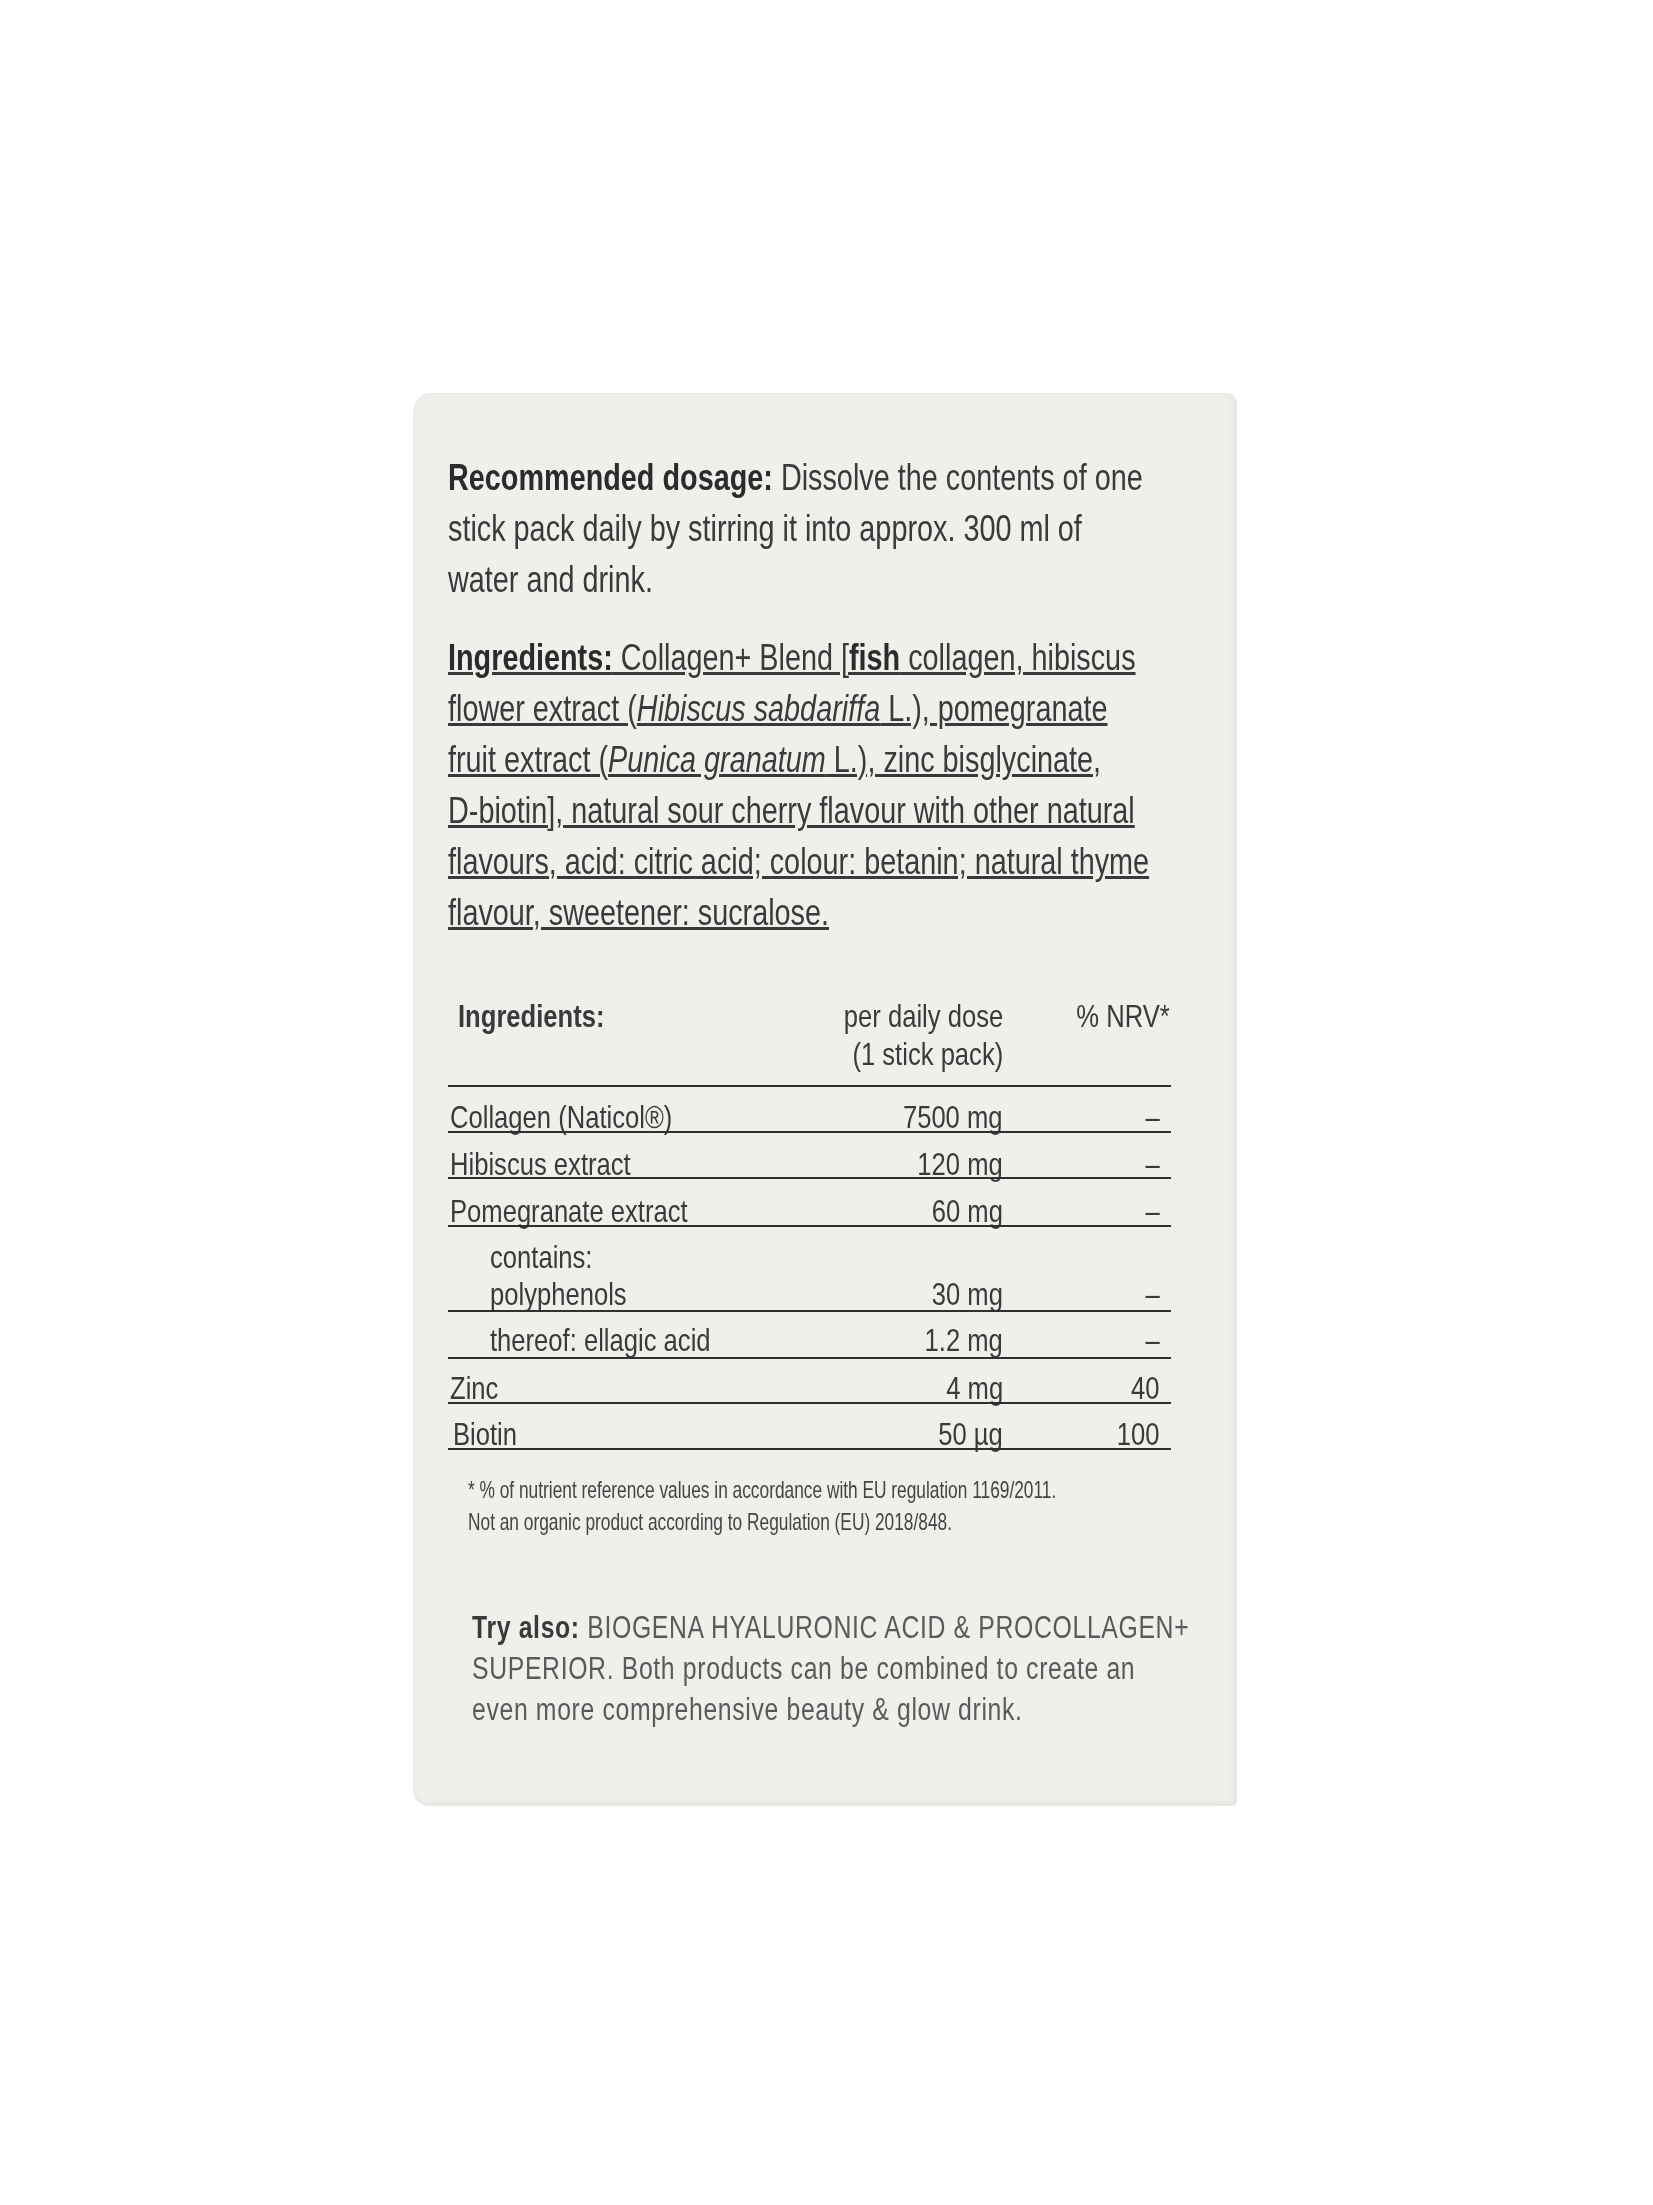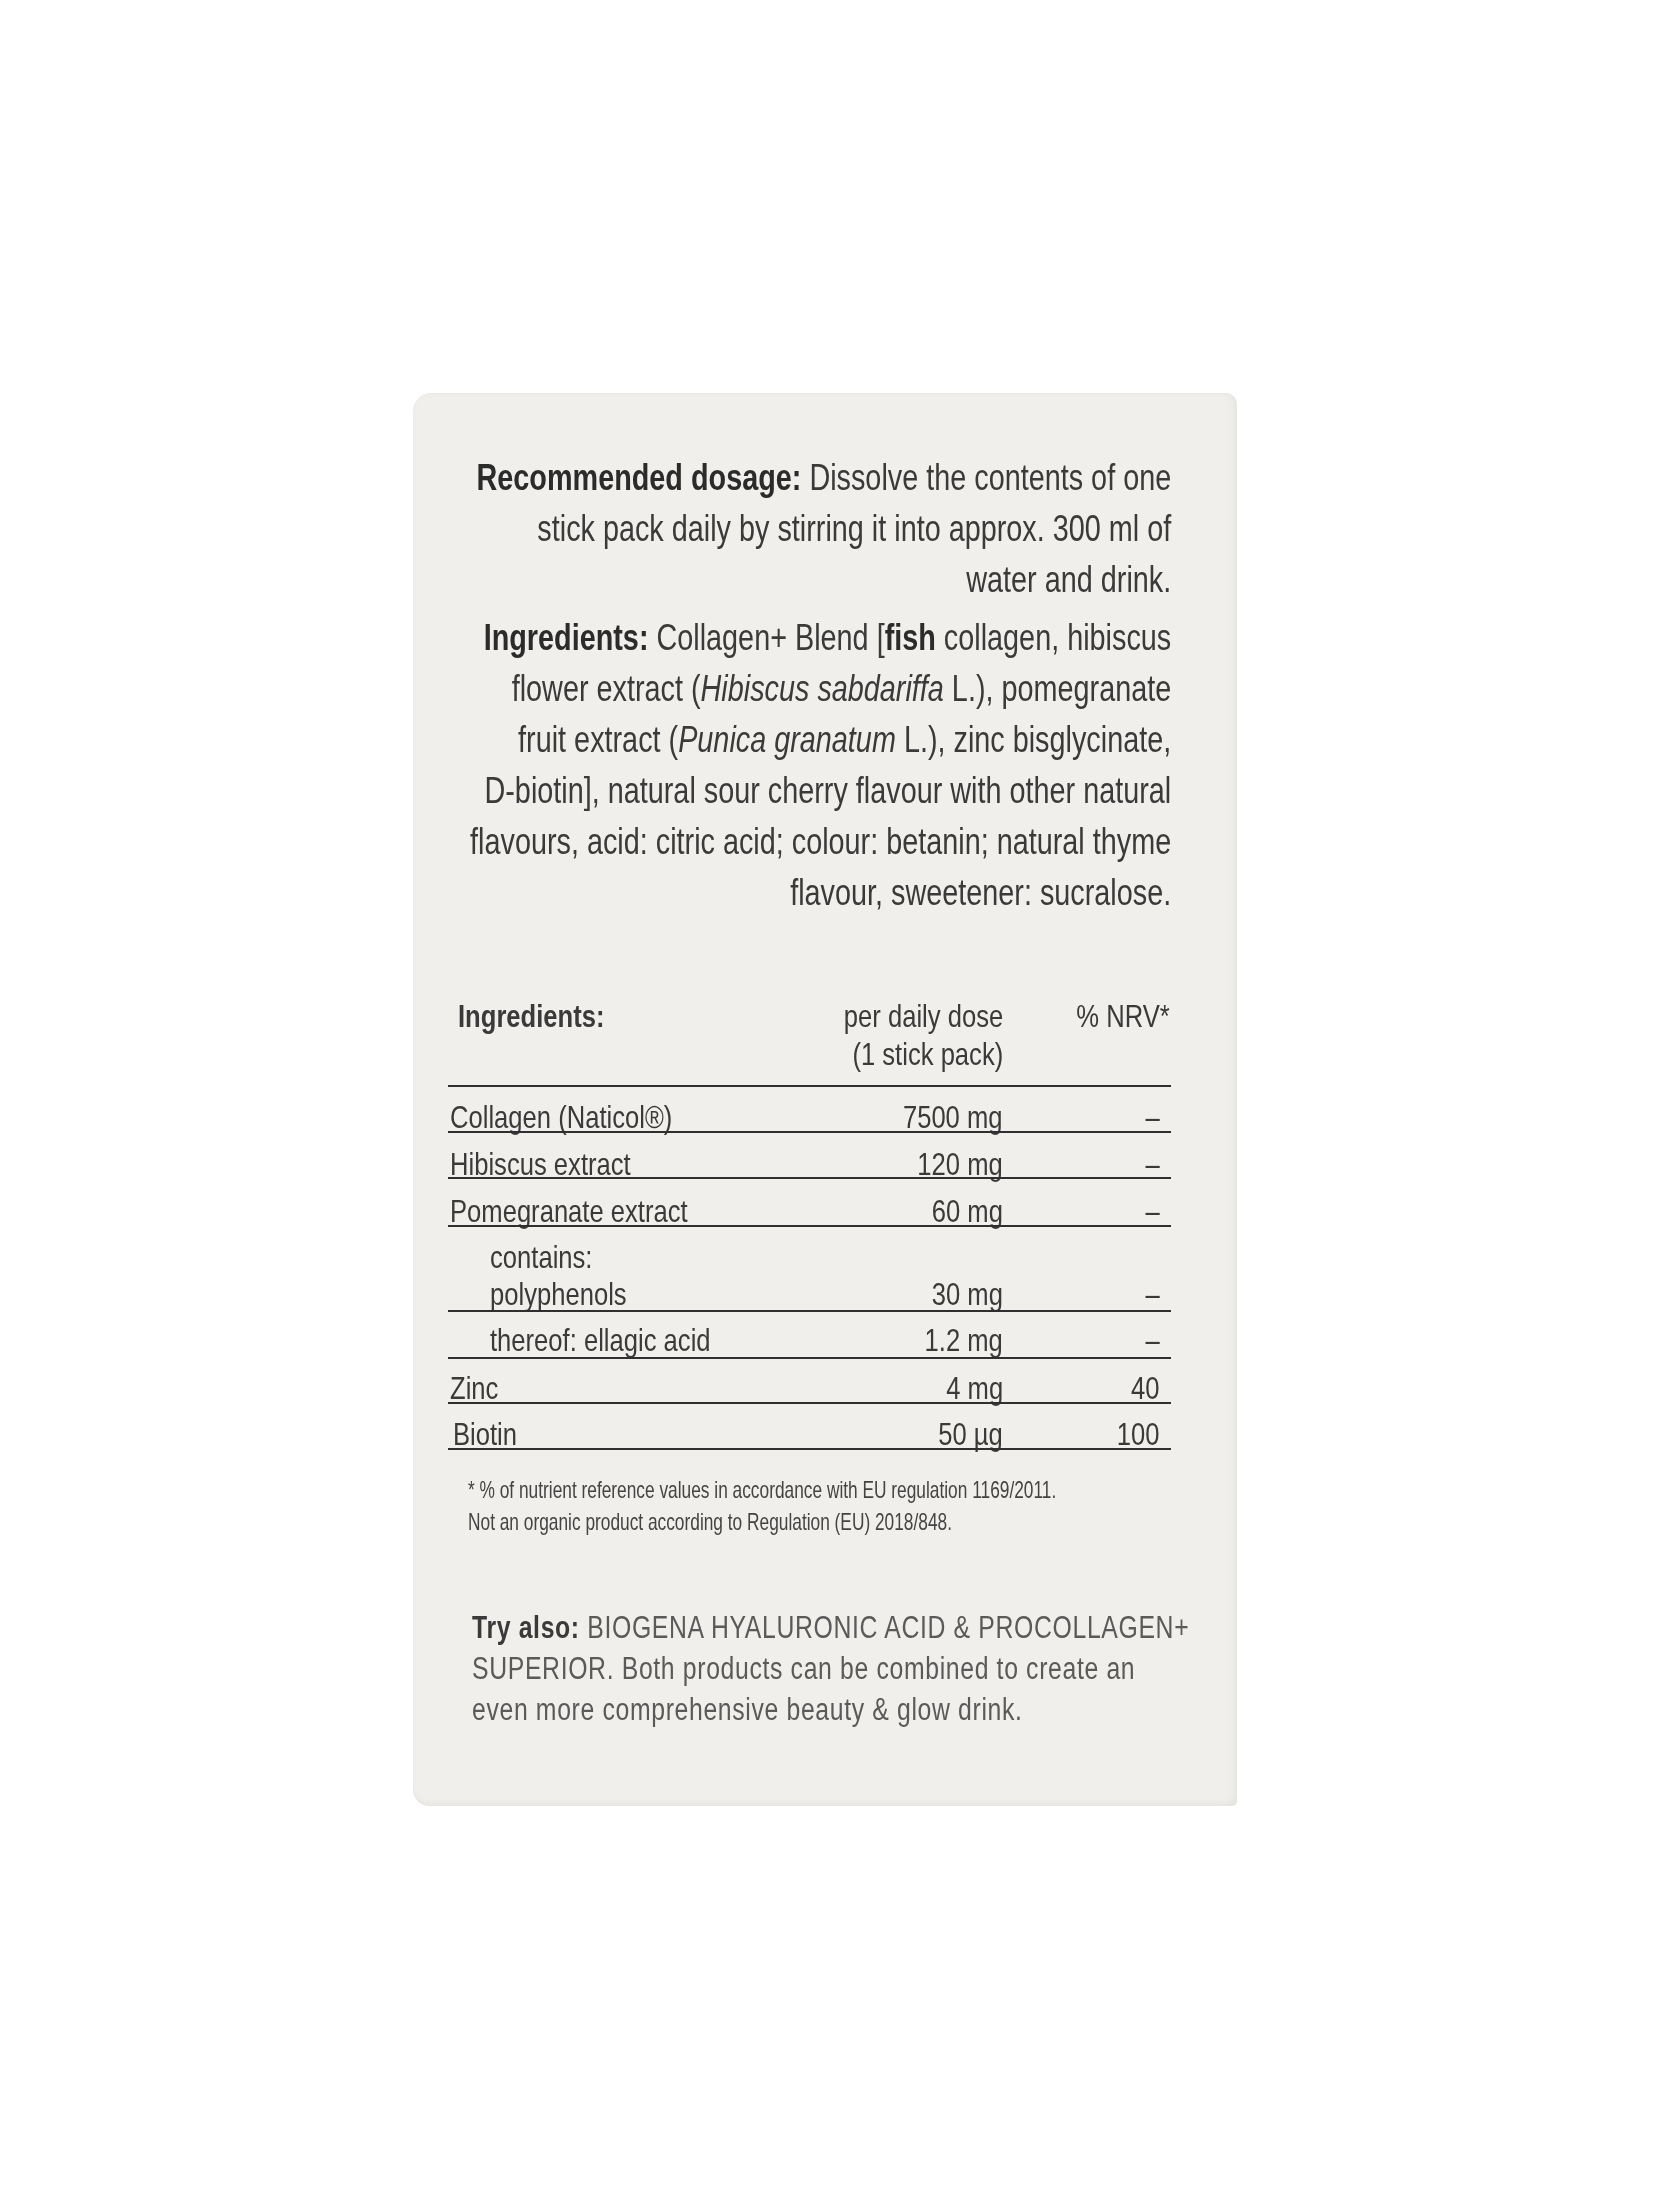--- a/index.html
+++ b/index.html
@@ -6,21 +6,21 @@
   body {
     width: 1654px; height: 2205px; background: #ffffff; position: relative; overflow: hidden;
     font-family: "Liberation Sans", "DejaVu Sans", sans-serif; color: #333333;
   }
   .card {
     position: absolute; left: 413px; top: 393px; width: 824px; height: 1413px;
     background: #f0efeb; border-radius: 18px 11.3px 4.8px 16px;
     box-shadow: inset -4.8px 0 8px rgba(0,0,0,0.03), inset 0 -3.2px 6.5px rgba(0,0,0,0.03);
   }
   .narrow { transform-origin: left top; transform: scaleX(0.8); white-space: nowrap; }
-  .para { position: absolute; left: 448px; width: 904px; font-size: 36px; line-height: 51px; color: #3a3a3a; text-align: right; }
+  .para { position: absolute; left: 448px; width: 904px; font-size: 36px; line-height: 51px; color: #3a3a3a; }
   .para .line { display: block; }
   .b { font-weight: bold; color: #2b2b2b; }
   .i { font-style: italic; }
   .tbl { position: absolute; left: 448px; width: 723px; }
   .hr { position: absolute; left: 0; width: 723px; height: 2.4px; background: #2f2f2f; }
   .cell { position: absolute; font-size: 32px; color: #3a3a3a; white-space: nowrap; }
   .cell.name { transform-origin: left center; transform: scaleX(0.8); }
   .cell.amt { right: 168px; text-align: right; transform-origin: right center; transform: scaleX(0.8); }
   .cell.nrv { right: 11.3px; text-align: right; transform-origin: right center; transform: scaleX(0.8); }
   .hdr { position: absolute; font-size: 32px; color: #3a3a3a; white-space: nowrap; }
@@ -43,21 +43,21 @@
 <div class="card"></div>
 
 <div class="para" style="top:452px;">
   <div class="narrow">
     <span class="line"><span class="b">Recommended dosage:</span><span> Dissolve the contents of one</span></span>
     <span class="line">stick pack daily by stirring it into approx. 300 ml of</span>
     <span class="line">water and drink.</span>
   </div>
 </div>
 
-<div class="para" style="top:612px;">
+<div class="para" style="top:632px;text-decoration:underline;">
   <div class="narrow">
     <span class="line"><span class="b">Ingredients:</span><span> Collagen+ Blend [</span><span class="b">fish</span><span> collagen, hibiscus</span></span>
     <span class="line"><span>flower extract (</span><span class="i">Hibiscus sabdariffa</span><span>  L.), pomegranate</span></span>
     <span class="line"><span>fruit extract (</span><span class="i">Punica granatum</span><span>  L.), zinc bisglycinate,</span></span>
     <span class="line">D-biotin], natural sour cherry flavour with other natural</span>
     <span class="line">flavours, acid: citric acid; colour: betanin; natural thyme</span>
     <span class="line">flavour, sweetener: sucralose.</span>
   </div>
 </div>
 

